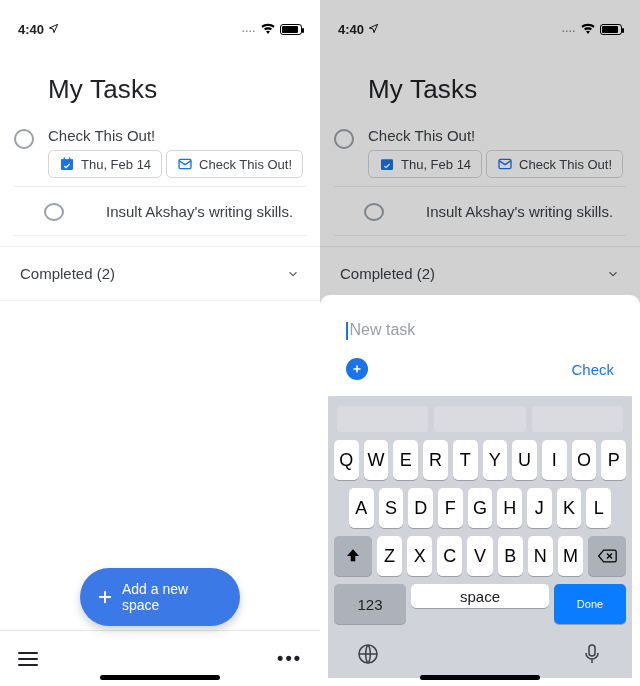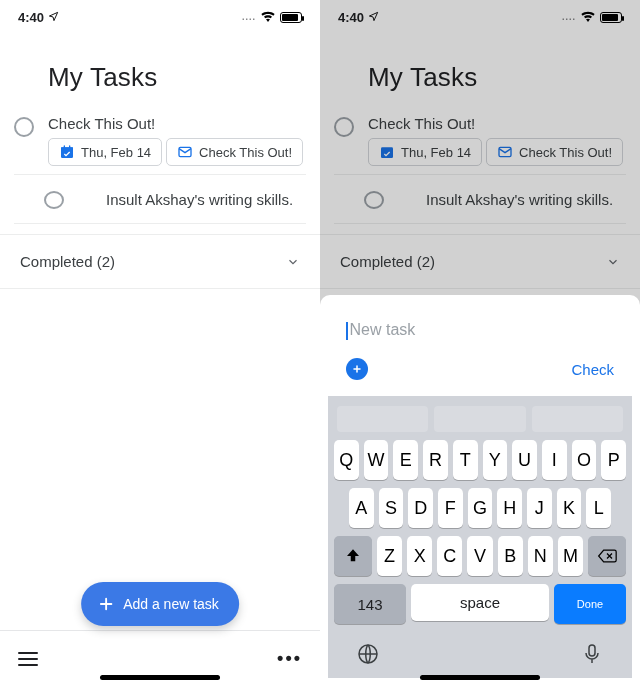--- a/index.html
+++ b/index.html
@@ -1,21 +1,21 @@
 <!DOCTYPE html>
 <html><head>
 <meta charset="utf-8">
 <style>
   * { box-sizing: border-box; margin: 0; padding: 0; }
   html, body { width: 640px; height: 686px; font-family: -apple-system, "Helvetica Neue", Arial, sans-serif; background:#fff; color:#202124; }
   .wrap { display:flex; width:640px; height:686px; }
   .phone { width:320px; height:686px; position:relative; background:#fff; overflow:hidden; }
   .phone.right .shade { position:absolute; inset:0; background:rgba(0,0,0,0.18); z-index:3; }
   
-  .status { height:22px; display:flex; align-items:center; justify-content:space-between; padding:0 18px; font-size:13px; font-weight:600; margin-top:6px;}
+  .status { height:22px; display:flex; align-items:center; justify-content:space-between; padding:0 18px; font-size:13px; font-weight:600; margin-top:18px;}
   .status .time { display:flex; align-items:center; gap:4px; }
   .status .time .loc { font-weight:400; }
   .status .icons { display:flex; align-items:center; gap:4px; }
   .dots { font-size:9px; letter-spacing:1px; opacity:0.6; }
   .wifi, .batt { display:inline-block; }
   .batt { width:22px; height:11px; border:1px solid #000; border-radius:3px; position:relative; }
   .batt:after { content:""; position:absolute; right:-3px; top:3px; width:2px; height:5px; background:#000; border-radius:1px;}
   .batt .fill { position:absolute; left:1px; top:1px; bottom:1px; width:80%; background:#000; border-radius:1px;}
   
   .title { font-size:26px; font-weight:400; padding:34px 0 10px 48px; letter-spacing:0.2px; color:#202124;}
@@ -56,21 +56,21 @@
   .sugg { height:34px; display:flex; align-items:center; gap:6px; padding:0 6px;}
   .sugg .sg { flex:1; height:26px; background:#e6e8ec; border-radius:4px; opacity:0.4;}
   .krow { display:flex; gap:5px; padding:4px 3px; justify-content:center;}
   .key { background:#fff; border-radius:5px; height:40px; flex:1; display:flex; align-items:center; justify-content:center; font-size:18px; color:#000; box-shadow:0 1px 0 rgba(0,0,0,0.25); min-width:0;}
   .krow.r2 { padding-left:18px; padding-right:18px; }
   .key.fn { background:#acb1ba; }
   .key.shift, .key.bksp { flex:0 0 38px; }
   .key.bksp { background:#acb1ba;}
   .ctrlrow { display:flex; gap:5px; padding:4px 3px 6px; }
   .ctrlrow .k123 { flex:0 0 72px; background:#acb1ba; border-radius:5px; height:40px; display:flex; align-items:center; justify-content:center; font-size:15px; box-shadow:0 1px 0 rgba(0,0,0,0.25);}
-  .ctrlrow .kspace { flex:1; background:#fff; border-radius:5px; height:37px; display:flex; align-items:center; justify-content:center; font-size:15px; box-shadow:0 1px 0 rgba(0,0,0,0.25);}
+  .ctrlrow .kspace { flex:1; background:#fff; border-radius:5px; height:24px; display:flex; align-items:center; justify-content:center; font-size:15px; box-shadow:0 1px 0 rgba(0,0,0,0.25);}
   .ctrlrow .kdone { flex:0 0 72px; background:#0a7cff; color:#fff; border-radius:5px; height:40px; display:flex; align-items:center; justify-content:center; font-size:11px; box-shadow:0 1px 0 rgba(0,0,0,0.25);}
   .kbdfoot { background:#d0d3d9; height:48px; display:flex; align-items:center; justify-content:space-between; padding:0 28px;}
   .kbdfoot .globe, .kbdfoot .mic { width:24px; height:24px; color:#3c4043;}
   .caret { display:inline-block; width:1.5px; height:18px; background:#1a73e8; vertical-align:middle; margin-right:2px;}
 </style>
 </head>
 <body>
 
 <div class="wrap">
 
@@ -144,21 +144,21 @@
           </svg>
       </span>
     </div>
 
     <div class="fab">
       <span class="plus">
         <svg width="18" height="18" viewBox="0 0 24 24">
             <path d="M12 5v14M5 12h14" stroke="#fff" stroke-width="2.5" stroke-linecap="round"></path>
           </svg>
       </span>
-      <span>Add a new task</span>
+      <span>Add a new space</span>
     </div>
 
     <div class="bottombar">
       <div class="hamb">
           <span></span>
           <span></span>
           <span></span>
         </div>
       <div class="more">•••</div>
     </div>
@@ -294,21 +294,21 @@
               <div class="key">M</div>
             </div>
           <div class="key bksp">
             <svg width="20" height="16" viewBox="0 0 24 18">
                 <path d="M8 2h13a2 2 0 012 2v10a2 2 0 01-2 2H8l-6-7 6-7z" fill="none" stroke="#000" stroke-width="1.5"></path>
                 <path d="M12 6l6 6M18 6l-6 6" stroke="#000" stroke-width="1.5"></path>
               </svg>
           </div>
         </div>
         <div class="ctrlrow">
-          <div class="k123">143</div>
+          <div class="k123">123</div>
           <div class="kspace">space</div>
           <div class="kdone">Done</div>
         </div>
       </div>
       <div class="kbdfoot">
         <span class="globe">
           <svg width="24" height="24" viewBox="0 0 24 24">
               <circle cx="12" cy="12" r="9" fill="none" stroke="#3c4043" stroke-width="1.5"></circle>
               <path d="M3 12h18M12 3c3 3 3 15 0 18M12 3c-3 3-3 15 0 18" fill="none" stroke="#3c4043" stroke-width="1.5"></path>
             </svg>

